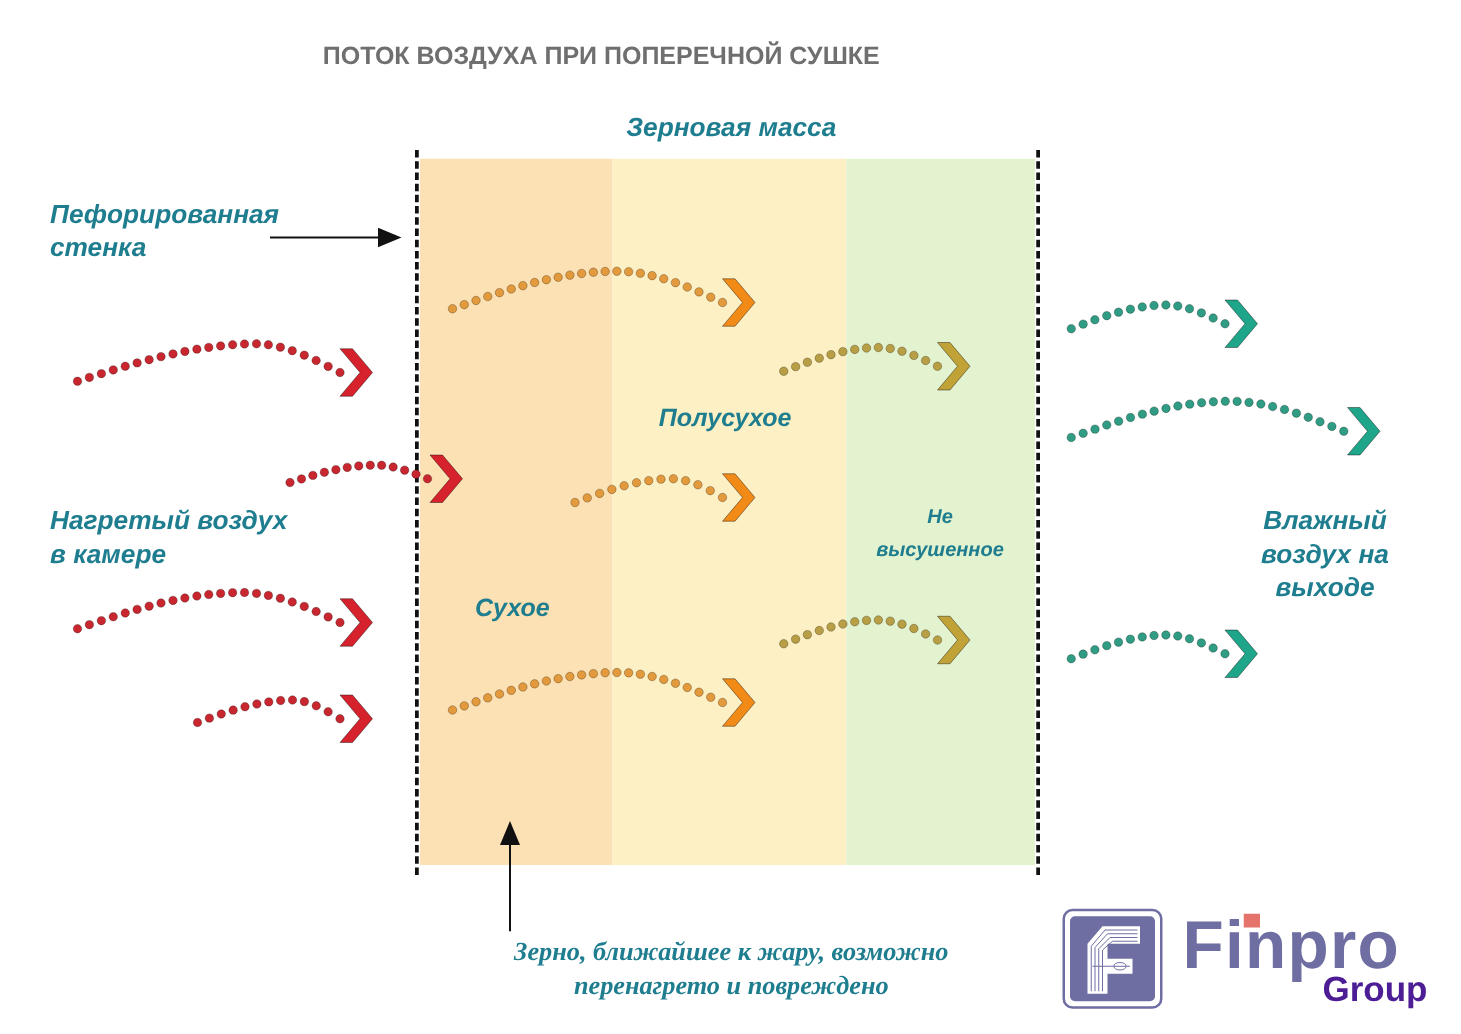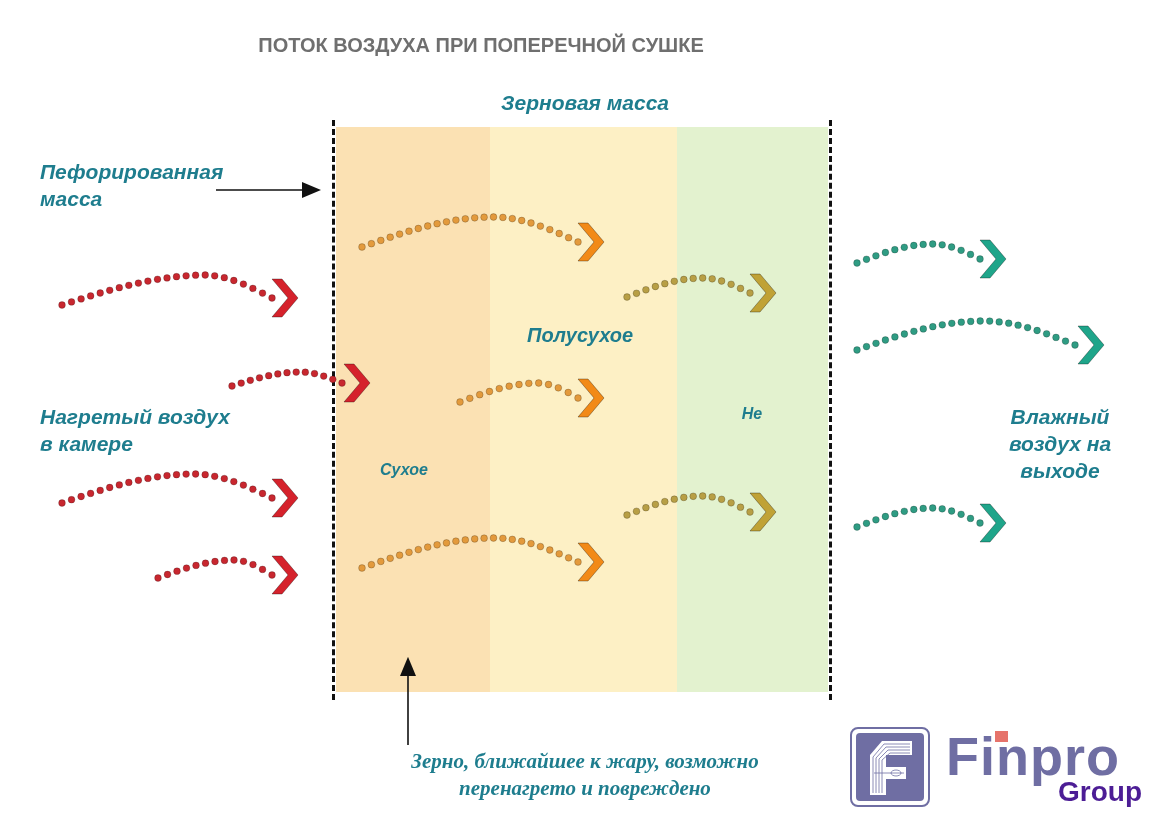--- a/index.html
+++ b/index.html
@@ -296,34 +296,35 @@
   <g id="pointer-layer">
       <line x1="216" y1="190" x2="318" y2="190" stroke="#111" stroke-width="1.6" marker-end="url(#ptr)"></line>
       <line x1="408" y1="745" x2="408" y2="660" stroke="#111" stroke-width="1.6" marker-end="url(#ptr)"></line>
     </g>
 </svg>
 
 <div class="label center" style="left:440px;top:89px;width:290px;">Зерновая масса</div>
 
 <div class="label" style="left:40px;top:158px;">
   <div>Пефорированная</div>
-  <div>масса</div>
+  <div>стенка</div>
 </div>
 
 <div class="label" style="left:40px;top:403px;">
   <div>Нагретый воздух</div>
   <div>в камере</div>
 </div>
 
-<div class="label" style="left:380px;top:456px;font-size:16px;">Сухое</div>
+<div class="label" style="left:380px;top:474px;font-size:20px;">Сухое</div>
 
 <div class="label" style="left:527px;top:322px;font-size:20px;">Полусухое</div>
 
 <div class="label center" style="left:672px;top:400px;width:160px;font-size:16px;">
   <div>Не</div>
+  <div>высушенное</div>
 </div>
 
 <div class="label center" style="left:990px;top:403px;width:140px;font-style:italic;">
   <div>Влажный</div>
   <div>воздух на</div>
   <div>выходе</div>
 </div>
 
 <div class="label center" style="left:330px;top:748px;width:510px;font-family:Liberation Serif, serif;">
   <div>Зерно, ближайшее к жару, возможно</div>

